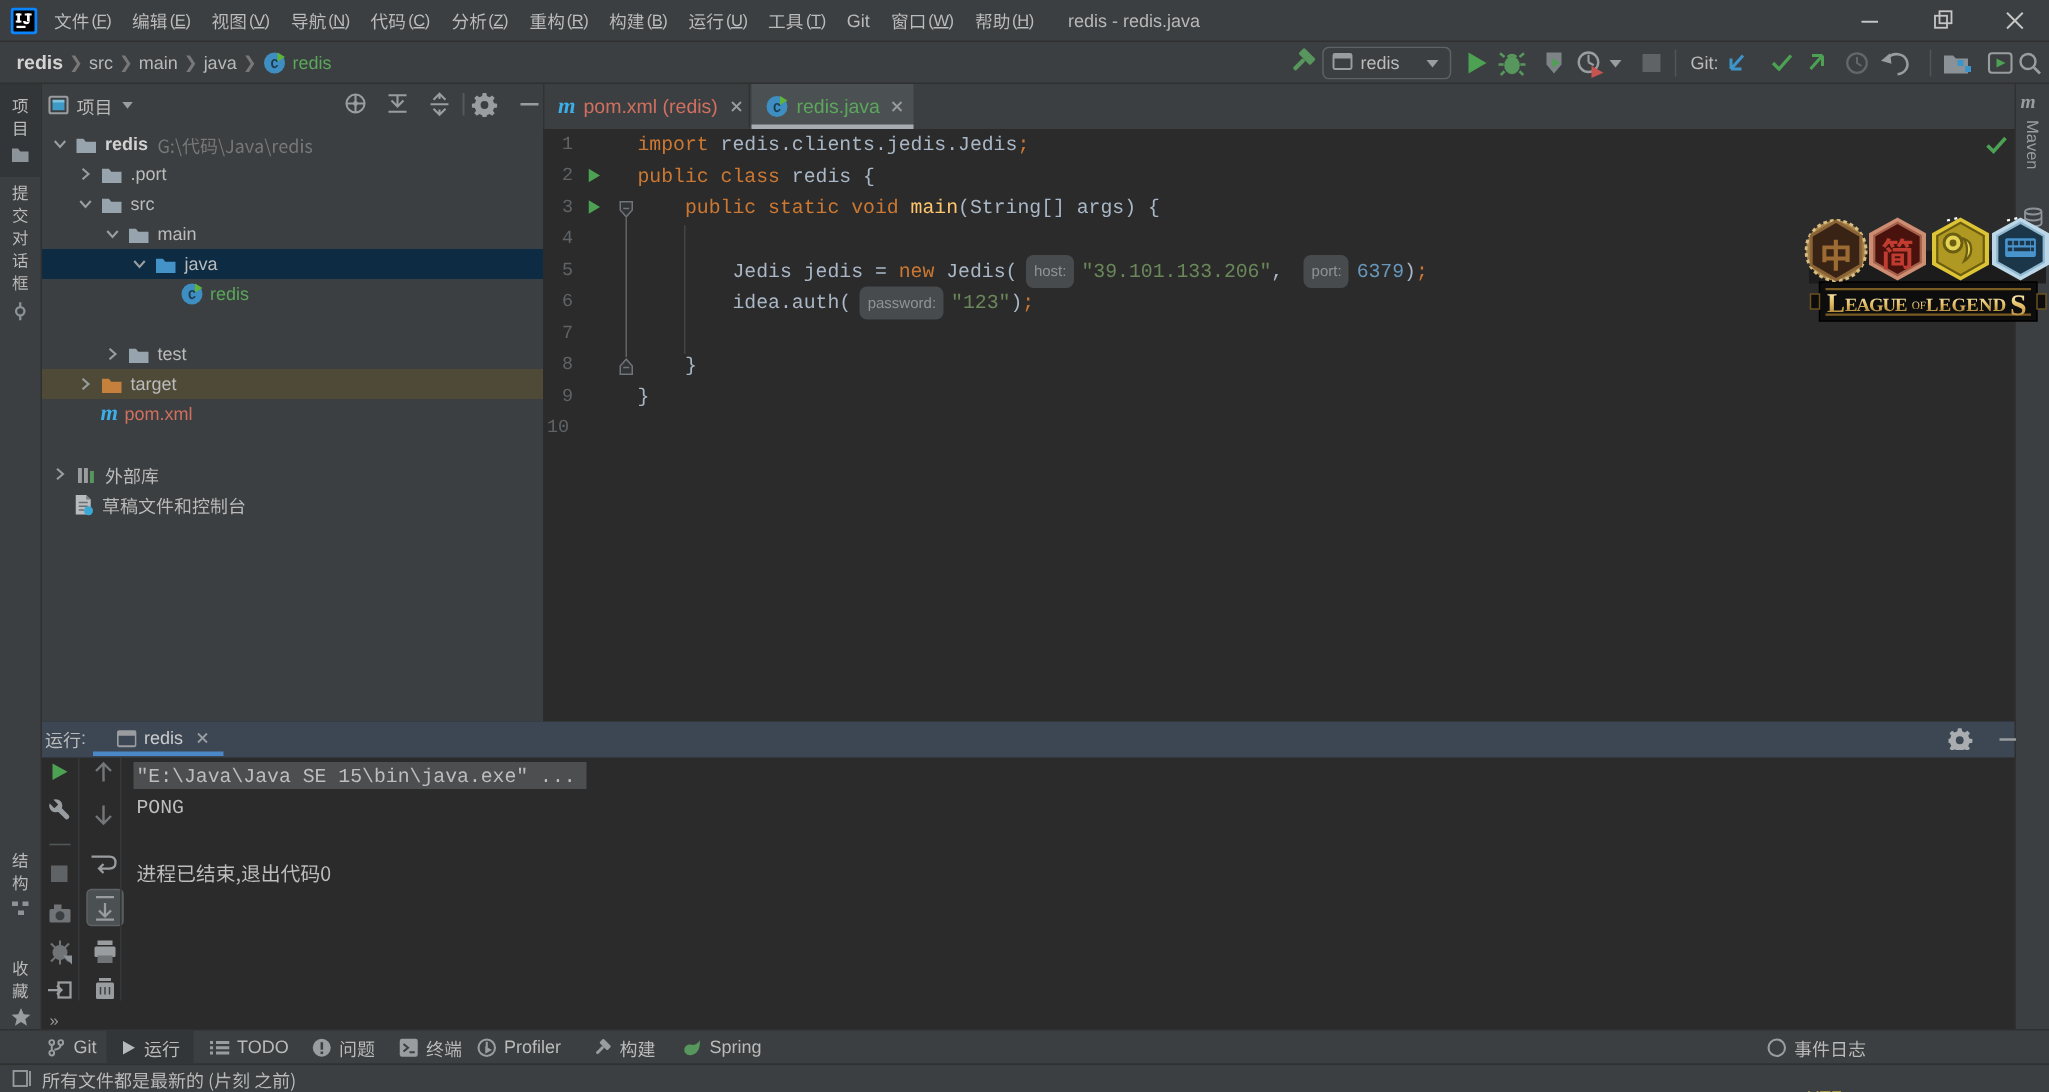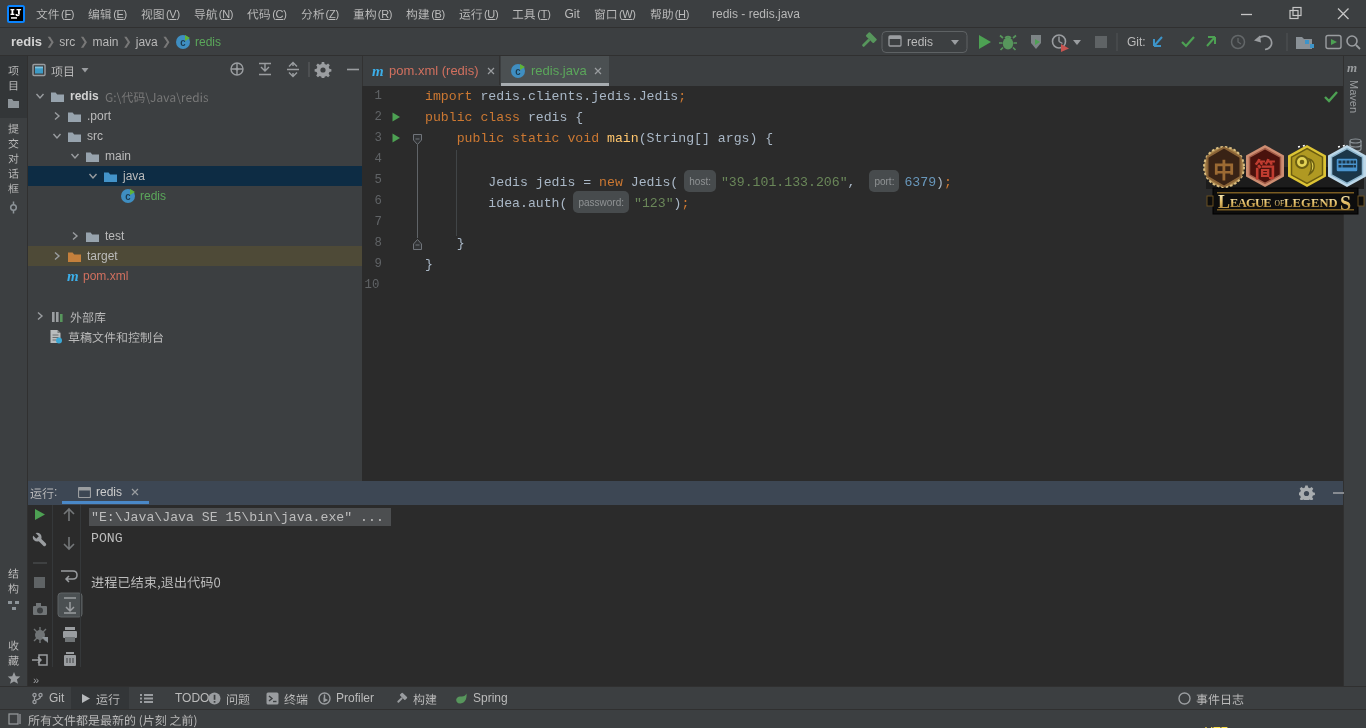--- a/index.html
+++ b/index.html
@@ -622,21 +622,21 @@
       <span style="color:#bbbbbb;font-size:12px;">Git</span>
     </div>
 <div class="abs row" style="left:71px;top:0;height:22px;background:#333638;padding:0 9px;gap:5px;">
       <svg width="11" height="11" viewBox="0 0 11 11">
         <path d="M2 1 L10 5.5 L2 10 Z" fill="#b6b9bb"></path>
       </svg>
       <svg style="" width="24" height="17" viewBox="0 0 24 17">
         <path d="M4.6 4.6V5.4H10.6V4.6ZM0.8 5.1C1.5 5.6 2.5 6.3 2.9 6.7L3.6 6.0C3.1 5.6 2.1 4.9 1.4 4.5ZM4.5 12.5C4.9 12.3 5.4 12.3 9.9 11.9L10.4 12.8L11.2 12.4C10.7 11.5 9.7 9.9 9.0 8.7L8.3 9.1C8.6 9.7 9.1 10.4 9.5 11.1L5.5 11.4C6.1 10.5 6.8 9.3 7.3 8.2H11.5V7.3H3.8V8.2H6.2C5.7 9.4 5.1 10.6 4.8 10.9C4.6 11.3 4.4 11.5 4.2 11.6C4.3 11.8 4.5 12.3 4.5 12.5ZM3.0 8.0H0.5V8.9H2.1V12.7C1.6 12.9 1.0 13.5 0.4 14.1L1.1 14.9C1.7 14.1 2.3 13.4 2.7 13.4C2.9 13.4 3.4 13.8 3.8 14.1C4.7 14.6 5.7 14.8 7.2 14.8C8.5 14.8 10.5 14.7 11.3 14.7C11.3 14.4 11.5 13.9 11.6 13.7C10.4 13.8 8.6 13.9 7.2 13.9C5.9 13.9 4.8 13.8 4.0 13.3C3.6 13.0 3.3 12.8 3.0 12.7Z M17.2 4.6V5.4H23.1V4.6ZM15.2 3.8C14.6 4.7 13.4 5.8 12.4 6.5C12.6 6.6 12.8 7.0 12.9 7.2C14.0 6.4 15.3 5.2 16.1 4.2ZM16.7 7.9V8.7H20.7V13.7C20.7 13.9 20.7 14.0 20.4 14.0C20.2 14.0 19.4 14.0 18.5 14.0C18.7 14.2 18.8 14.6 18.8 14.8C20.0 14.8 20.7 14.8 21.1 14.7C21.5 14.6 21.6 14.3 21.6 13.7V8.7H23.5V7.9ZM15.7 6.4C14.9 7.8 13.5 9.2 12.3 10.1C12.5 10.2 12.8 10.6 12.9 10.8C13.4 10.5 13.8 10.0 14.3 9.6V14.9H15.2V8.6C15.7 8.0 16.2 7.3 16.5 6.7Z" fill="#bbbbbb"></path>
       </svg>
     </div>
-<div class="abs row" style="left:131px;top:0;height:22px;padding:0 9px;gap:22px;">
+<div class="abs row" style="left:131px;top:0;height:22px;padding:0 9px;gap:5px;">
       <svg width="13" height="13" viewBox="0 0 13 13">
         <g fill="#9a9da0">
           <rect x="0" y="2" width="2" height="2"></rect>
           <rect x="4" y="2" width="9" height="2"></rect>
           <rect x="0" y="5.5" width="2" height="2"></rect>
           <rect x="4" y="5.5" width="9" height="2"></rect>
           <rect x="0" y="9" width="2" height="2"></rect>
           <rect x="4" y="9" width="9" height="2"></rect>
         </g>
       </svg>

